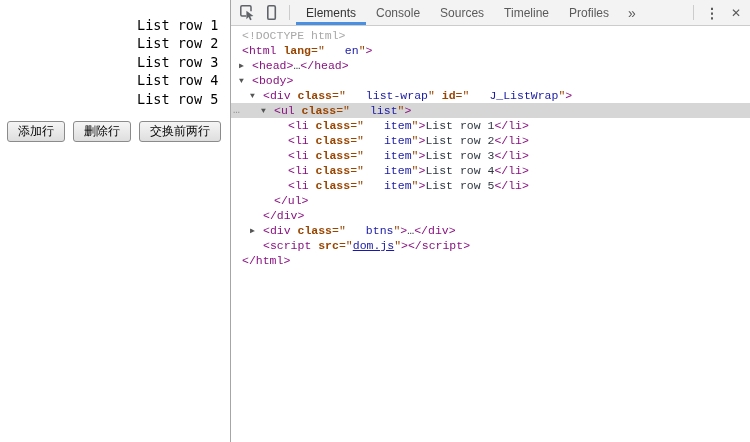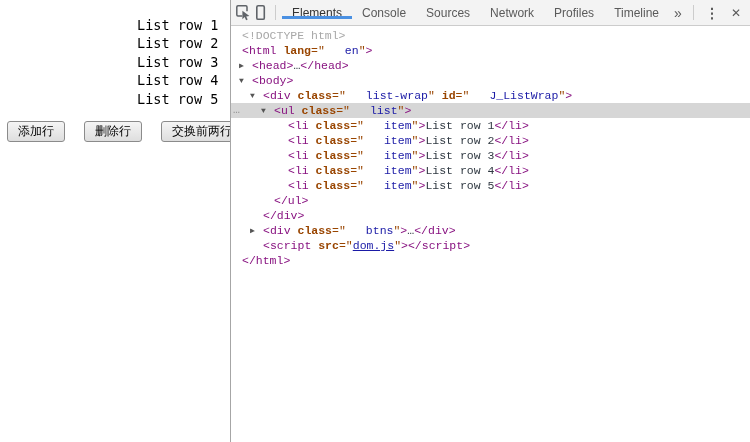--- a/index.html
+++ b/index.html
@@ -7,41 +7,41 @@
     width:750px;height:442px;position:relative;overflow:hidden;
     background:#fff;font-family:"Liberation Sans",sans-serif;
   }
   
   .page{position:absolute;left:0;top:0;width:230px;height:442px;background:#fff;}
   .rlist{
     position:absolute;left:137px;top:16px;
     font-family:"DejaVu Sans Mono","Liberation Mono",monospace;
     font-size:13.5px;line-height:18.4px;color:#000;white-space:pre;
   }
-  .btns{position:absolute;left:7px;top:121px;display:flex;gap:19px;}
+  .btns{position:absolute;left:7px;top:121px;display:flex;gap:8px;}
   .pbtn{
     height:21px;padding:0 10px;font-size:12px;color:#000;
     font-family:"DejaVu Sans","Liberation Sans",sans-serif;
     background:linear-gradient(#f5f5f5,#dedede);
     border:1px solid #8b8b8b;border-radius:3px;
     display:flex;align-items:center;white-space:nowrap;cursor:default;
   }
   
   .divider{position:absolute;left:230px;top:0;width:1px;height:442px;background:#a6a6a6;}
   
   .devtools{position:absolute;left:231px;top:0;width:519px;height:442px;background:#fff;}
   .toolbar{
     height:25px;background:#f3f3f3;border-bottom:1px solid #ccc;
     display:flex;align-items:center;padding-left:4px;
   }
   .icon-btn{width:24px;height:24px;display:flex;align-items:center;justify-content:center;color:#5f6368;}
   .tb-sep{width:1px;height:15px;background:#ccc;margin:0 6px;flex:none;}
   .tabs{display:flex;height:25px;}
   .tab{
-    padding:0 10px;height:19px;line-height:26px;font-size:12px;color:#5a5a5a;
+    padding:0 10px;height:25px;line-height:26px;font-size:12px;color:#5a5a5a;
     position:relative;white-space:nowrap;cursor:default;
   }
   .tab.active{color:#333;}
   .tab.active::after{
     content:"";position:absolute;left:0;right:0;bottom:0;height:3px;background:var(--accent,#4a90e2);
   }
   .chev{font-size:14px;color:#5a5a5a;width:26px;}
   .tb-right{margin-left:auto;display:flex;align-items:center;height:25px;padding-right:2px;}
   .menu-glyph{font-size:14px;color:#5a5a5a;font-weight:bold;}
   .close-glyph{font-size:12px;color:#5a5a5a;}
@@ -88,23 +88,22 @@
     <div class="icon-btn">
       <svg width="17" height="17" viewBox="0 0 17 17">
         <rect x="4.8" y="1.8" width="7.5" height="13.5" rx="1.4" fill="none" stroke="#5f6368" stroke-width="1.6"></rect>
       </svg>
     </div>
     <div class="tb-sep"></div>
     <div class="tabs" id="tabs">
         <div class="tab active">Elements</div>
         <div class="tab">Console</div>
         <div class="tab">Sources</div>
-        <div class="tab">Network</div>
+        <div class="tab">Timeline</div>
         <div class="tab">Profiles</div>
-        <div class="tab">Timeline</div>
       </div>
     <div class="icon-btn chev">
       <span>»</span>
     </div>
     <div class="tb-right">
       <div class="tb-sep"></div>
       <div class="icon-btn">
         <span class="menu-glyph">⋮</span>
       </div>
       <div class="icon-btn">

